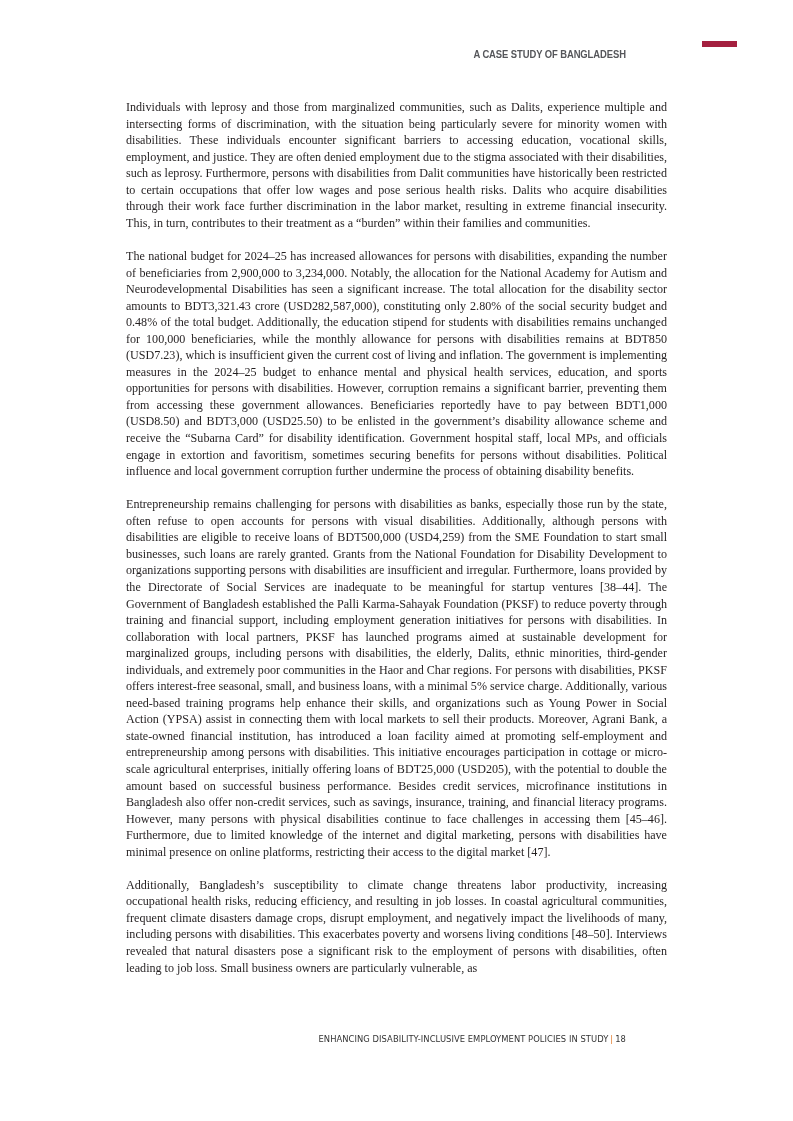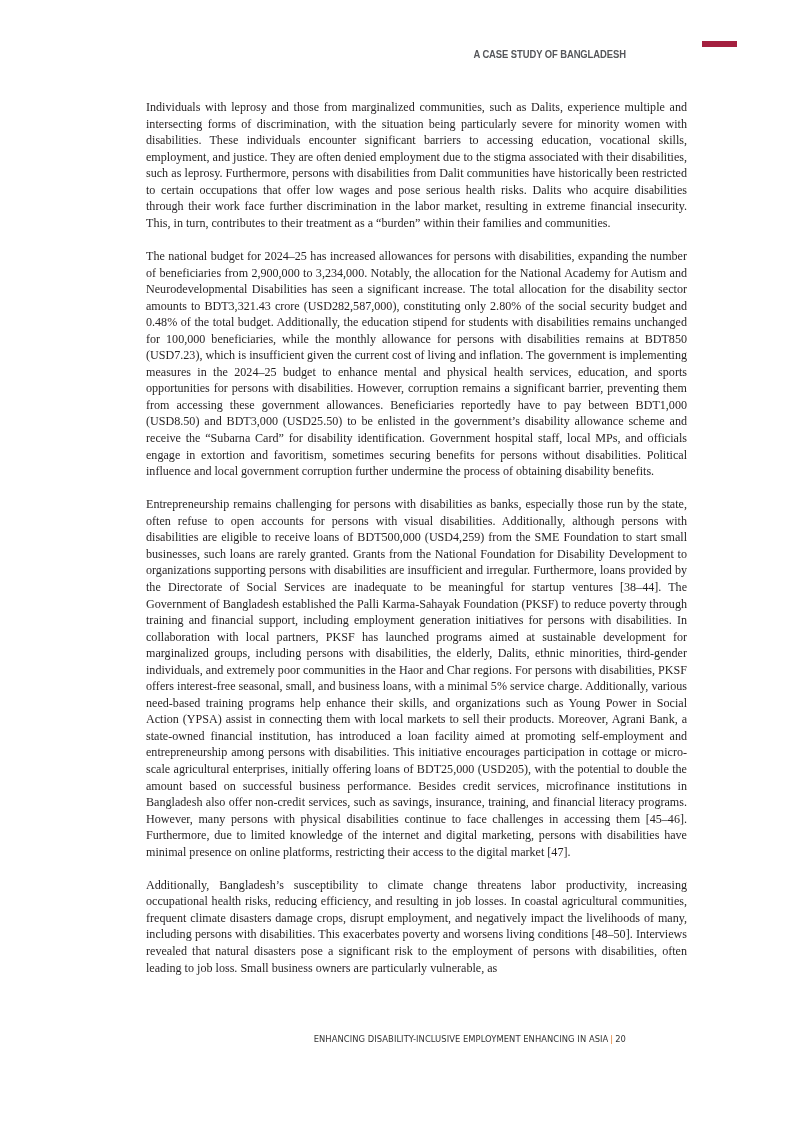--- a/index.html
+++ b/index.html
@@ -12,21 +12,21 @@
   .header-title {
     position: absolute; right: 56px; top: 48px;
     font-family: "Liberation Sans", sans-serif; font-weight: bold;
     font-size: 11.5px; letter-spacing: -0.1px; color: #55565a;
     transform: scaleX(0.82); transform-origin: right center;
     white-space: nowrap;
   }
   .body-text {
     position: absolute; left: 126px; top: 99px; width: 541px;
     font-family: "Liberation Serif", serif; font-size: 12.1px; line-height: 16.55px;
-    color: #231f20; text-align: justify; hyphens: none; margin-left: 20px;
+    color: #231f20; text-align: justify; hyphens: none;
   }
   .body-text p { margin: 0 0 16.6px 0; }
   .footer {
     position: absolute; right: 56px; top: 1034px;
     font-family: "DejaVu Sans", sans-serif; font-size: 8.4px; color: #333;
     white-space: nowrap; letter-spacing: 0.05px;
   }
   .footer .sep { color: #e37a2b; padding: 0 2px; }
 </style>
 </head>
@@ -37,15 +37,15 @@
   <div class="header-title">A CASE STUDY OF BANGLADESH</div>
 
   <div class="body-text">
     <p>Individuals with leprosy and those from marginalized communities, such as Dalits, experience multiple and intersecting forms of discrimination, with the situation being particularly severe for minority women with disabilities. These individuals encounter significant barriers to accessing education, vocational skills, employment, and justice. They are often denied employment due to the stigma associated with their disabilities, such as leprosy. Furthermore, persons with disabilities from Dalit communities have historically been restricted to certain occupations that offer low wages and pose serious health risks. Dalits who acquire disabilities through their work face further discrimination in the labor market, resulting in extreme financial insecurity. This, in turn, contributes to their treatment as a “burden” within their families and communities.</p>
     <p>The national budget for 2024–25 has increased allowances for persons with disabilities, expanding the number of beneficiaries from 2,900,000 to 3,234,000. Notably, the allocation for the National Academy for Autism and Neurodevelopmental Disabilities has seen a significant increase. The total allocation for the disability sector amounts to BDT3,321.43 crore (USD282,587,000), constituting only 2.80% of the social security budget and 0.48% of the total budget. Additionally, the education stipend for students with disabilities remains unchanged for 100,000 beneficiaries, while the monthly allowance for persons with disabilities remains at BDT850 (USD7.23), which is insufficient given the current cost of living and inflation. The government is implementing measures in the 2024–25 budget to enhance mental and physical health services, education, and sports opportunities for persons with disabilities. However, corruption remains a significant barrier, preventing them from accessing these government allowances. Beneficiaries reportedly have to pay between BDT1,000 (USD8.50) and BDT3,000 (USD25.50) to be enlisted in the government’s disability allowance scheme and receive the “Subarna Card” for disability identification. Government hospital staff, local MPs, and officials engage in extortion and favoritism, sometimes securing benefits for persons without disabilities. Political influence and local government corruption further undermine the process of obtaining disability benefits.</p>
     <p>Entrepreneurship remains challenging for persons with disabilities as banks, especially those run by the state, often refuse to open accounts for persons with visual disabilities. Additionally, although persons with disabilities are eligible to receive loans of BDT500,000 (USD4,259) from the SME Foundation to start small businesses, such loans are rarely granted. Grants from the National Foundation for Disability Development to organizations supporting persons with disabilities are insufficient and irregular. Furthermore, loans provided by the Directorate of Social Services are inadequate to be meaningful for startup ventures [38–44]. The Government of Bangladesh established the Palli Karma-Sahayak Foundation (PKSF) to reduce poverty through training and financial support, including employment generation initiatives for persons with disabilities. In collaboration with local partners, PKSF has launched programs aimed at sustainable development for marginalized groups, including persons with disabilities, the elderly, Dalits, ethnic minorities, third-gender individuals, and extremely poor communities in the Haor and Char regions. For persons with disabilities, PKSF offers interest-free seasonal, small, and business loans, with a minimal 5% service charge. Additionally, various need-based training programs help enhance their skills, and organizations such as Young Power in Social Action (YPSA) assist in connecting them with local markets to sell their products. Moreover, Agrani Bank, a state-owned financial institution, has introduced a loan facility aimed at promoting self-employment and entrepreneurship among persons with disabilities. This initiative encourages participation in cottage or micro-scale agricultural enterprises, initially offering loans of BDT25,000 (USD205), with the potential to double the amount based on successful business performance. Besides credit services, microfinance institutions in Bangladesh also offer non-credit services, such as savings, insurance, training, and financial literacy programs. However, many persons with physical disabilities continue to face challenges in accessing them [45–46]. Furthermore, due to limited knowledge of the internet and digital marketing, persons with disabilities have minimal presence on online platforms, restricting their access to the digital market [47].</p>
     <p>Additionally, Bangladesh’s susceptibility to climate change threatens labor productivity, increasing occupational health risks, reducing efficiency, and resulting in job losses. In coastal agricultural communities, frequent climate disasters damage crops, disrupt employment, and negatively impact the livelihoods of many, including persons with disabilities. This exacerbates poverty and worsens living conditions [48–50]. Interviews revealed that natural disasters pose a significant risk to the employment of persons with disabilities, often leading to job loss. Small business owners are particularly vulnerable, as</p>
   </div>
 
   <div class="footer">
-    <span>ENHANCING DISABILITY-INCLUSIVE EMPLOYMENT ENHANCING IN ASIA</span><span class="sep">|</span><span>20</span>
+    <span>ENHANCING DISABILITY-INCLUSIVE EMPLOYMENT POLICIES IN STUDY</span><span class="sep">|</span><span>18</span>
   </div>
 </div>
 
 </body></html>

